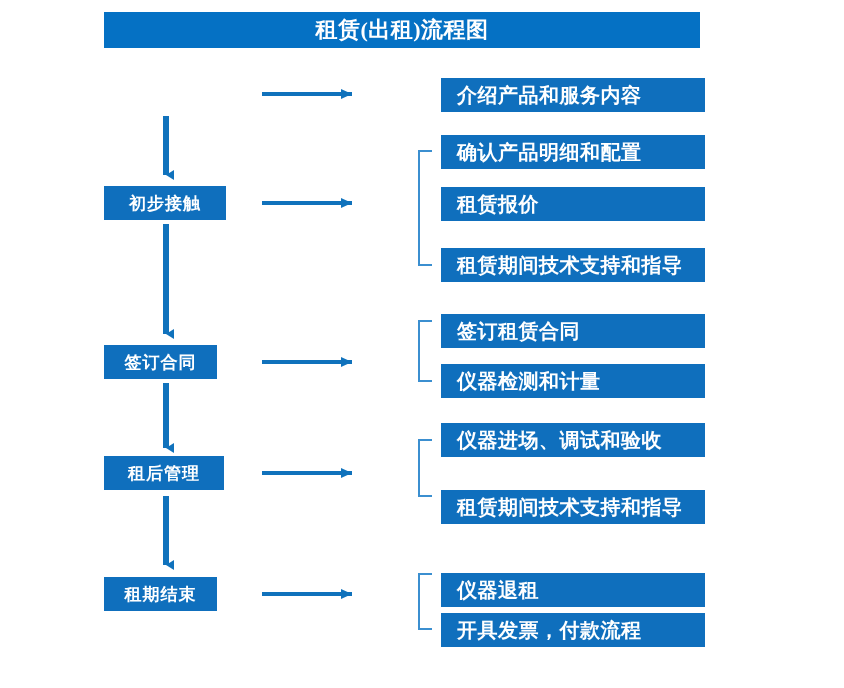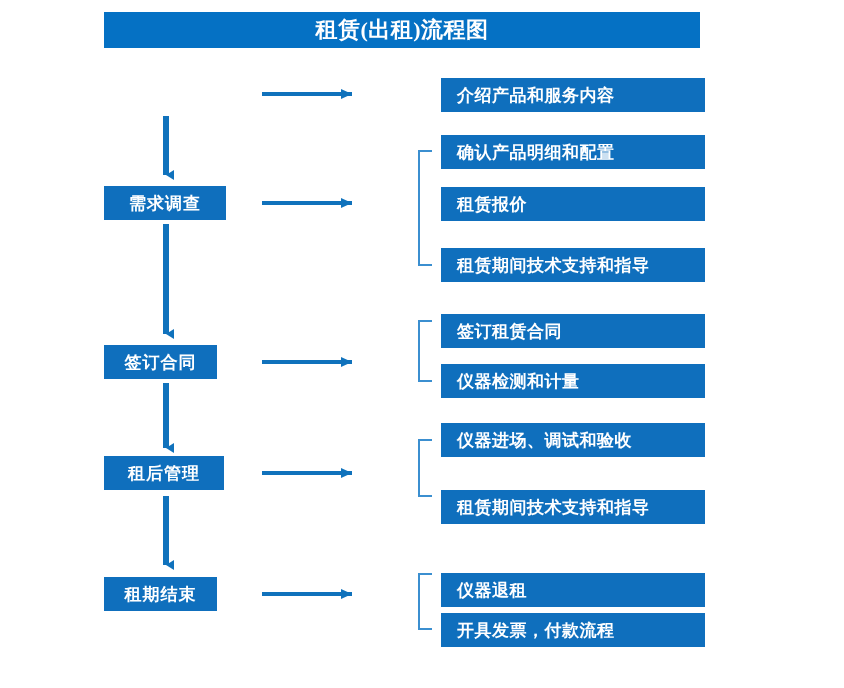--- a/index.html
+++ b/index.html
@@ -54,21 +54,21 @@
   
   .detail-box {
     position: absolute;
     left: 441px;
     width: 264px;
     height: 34px;
     background: #0f6fbd;
     color: #ffffff;
     display: flex;
     align-items: center;
-    font-size: 17px;
+    font-size: 20px;
     font-weight: 700;
     letter-spacing: 0.5px;
     padding-left: 16px;
     box-sizing: border-box;
     white-space: nowrap;
   }
 
   
   #connectors {
     position: absolute;
@@ -133,21 +133,21 @@
     </g>
     <g>
       <path d="M432,440 L419,440 L419,496 L432,496" fill="none" stroke="#3b8fd0" stroke-width="2"></path>
     </g>
     <g>
       <path d="M432,574 L419,574 L419,629 L432,629" fill="none" stroke="#3b8fd0" stroke-width="2"></path>
     </g>
   </svg>
 
 
-  <div class="stage-box" style="left:104px; top:186px; width:122px;">需求调查</div>
+  <div class="stage-box" style="left:104px; top:186px; width:122px;">初步接触</div>
 
   <div class="stage-box" style="left:104px; top:345px; width:113px;">签订合同</div>
 
   <div class="stage-box" style="left:104px; top:456px; width:120px;">租后管理</div>
 
   <div class="stage-box" style="left:104px; top:577px; width:113px;">租期结束</div>
 
   <div class="detail-box" style="top:78px;">介绍产品和服务内容</div>
 
   <div class="detail-box" style="top:135px;">确认产品明细和配置</div>

